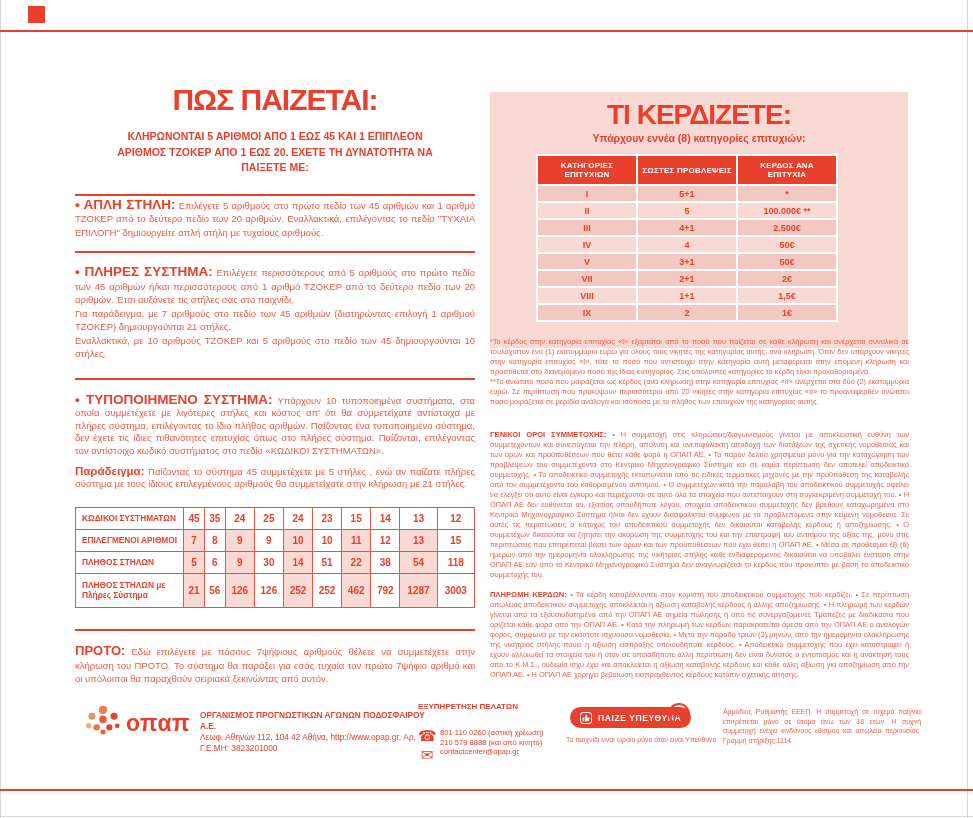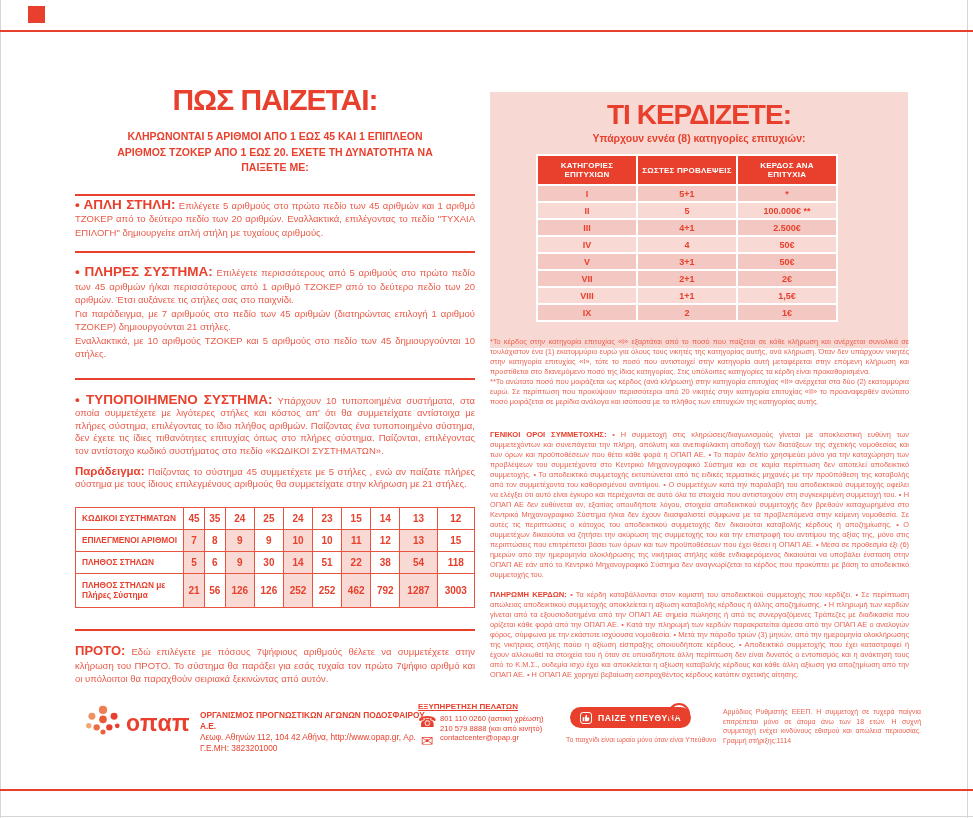--- a/index.html
+++ b/index.html
@@ -71,21 +71,21 @@
   .fn-block{top:337px;}
   .terms-block{top:430px;}
   .pay-block{top:590px;}
 
   
   .logo-wrap{position:absolute;left:84px;top:705px;display:flex;align-items:center;gap:4px;}
   .logo-word{font-size:23px;font-weight:bold;color:var(--red);letter-spacing:0.5px;line-height:23px;}
   .company{position:absolute;left:200px;top:710px;width:240px;color:var(--red);font-size:8.3px;line-height:11px;}
   .company .name{font-weight:bold;}
   .support{position:absolute;left:418px;top:702px;width:160px;color:var(--red);}
-  .support .hd{font-weight:bold;font-size:8px;margin-bottom:3px;text-decoration:underline;}
+  .support .hd{font-weight:bold;font-size:8px;margin-bottom:17px;}
   .support .row{display:flex;gap:4px;align-items:flex-start;}
   .support .glyph{font-size:15px;line-height:15px;width:18px;text-align:center;color:var(--red);}
   .support .txt{font-size:7.6px;line-height:9.5px;}
   .badge{position:absolute;left:570px;top:707px;height:21px;background:var(--red);border-radius:11px;
     display:flex;align-items:center;gap:6px;padding:0 10px;}
   .badge .thumb-box{width:12px;height:12px;border:1.2px solid #fff;border-radius:3px;
     display:flex;align-items:center;justify-content:center;}
   .badge .label{color:#fff;font-size:8.5px;font-weight:bold;letter-spacing:0.6px;}
   .age{position:absolute;left:668px;top:703px;width:22px;height:22px;border:2px solid var(--red);
     border-radius:50%;color:var(--red);font-size:8px;font-weight:bold;

